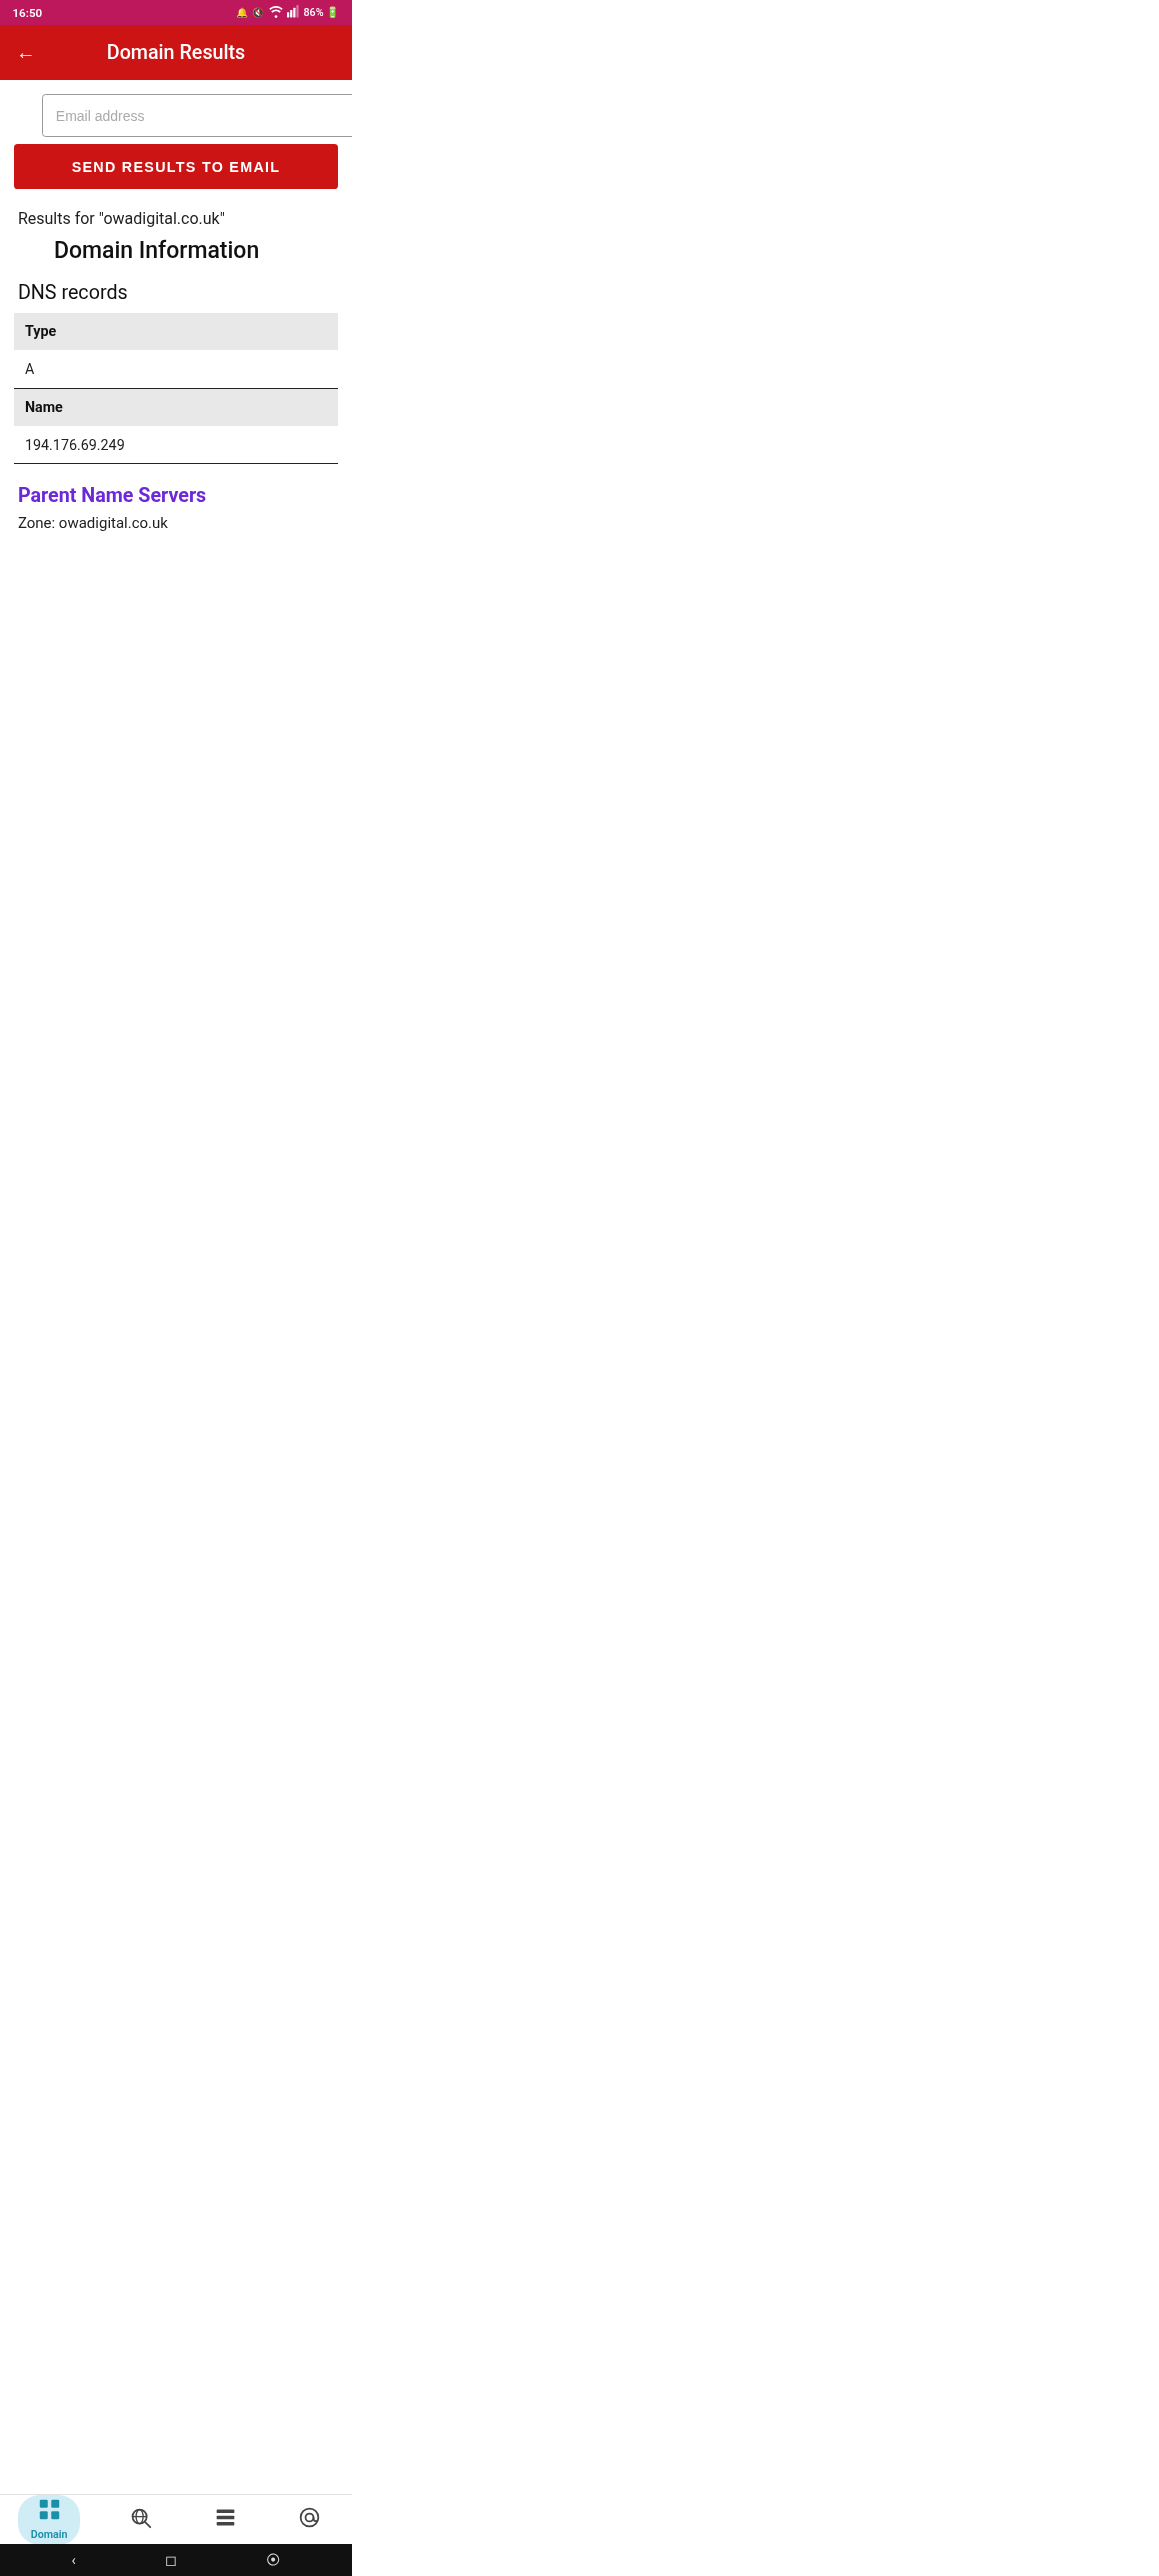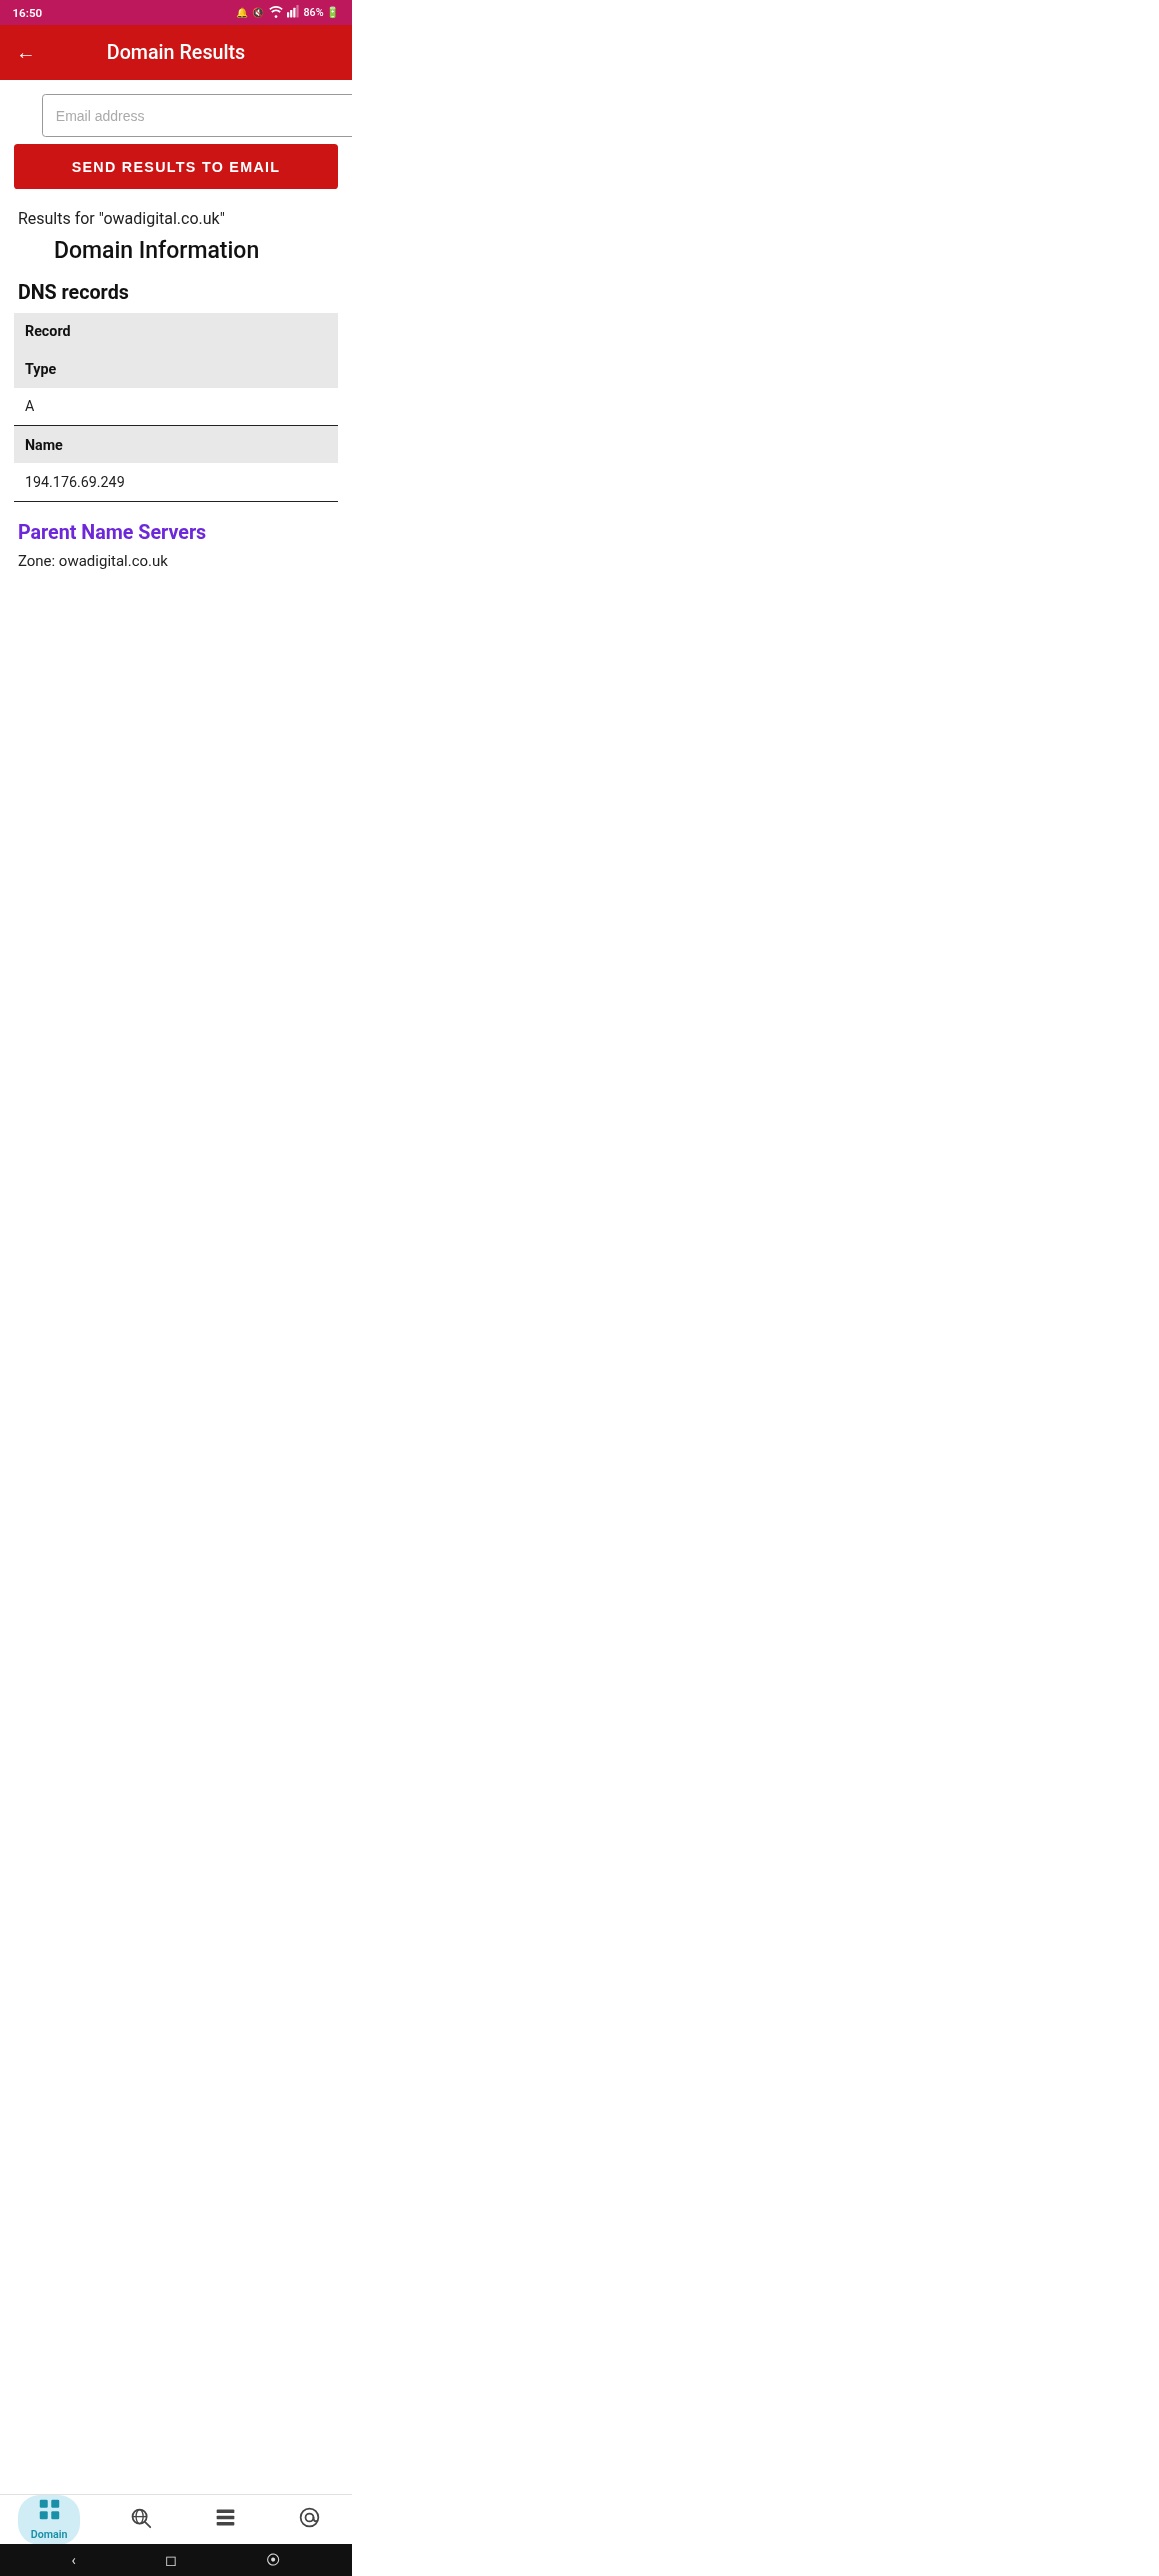--- a/index.html
+++ b/index.html
@@ -118,21 +118,21 @@
       font-weight: 500;
       color: #111;
       margin-top: 9px;
       margin-bottom: 12.5px;
       padding-left: 3.6px;
       margin-left: 36px;
     }
 
     .subsection-title {
       font-size: 19.7px;
-      font-weight: 700;
+      font-weight: 400;
       color: #111;
       margin-top: 17px;
       margin-bottom: 9px;
       padding-left: 3.6px;
     }
 
     
     .dns-table {
       width: 100%;
       border-collapse: collapse;
@@ -286,23 +286,20 @@
   <div class="results-label">Results for "owadigital.co.uk"</div>
 
   
   <div class="section-title">Domain Information</div>
 
   
   <div class="subsection-title">DNS records</div>
 
   <table class="dns-table">
     <tbody>
-        <tr class="header-row">
-      <td>Record</td>
-    </tr>
     <tr class="header-row">
       <td>Type</td>
     </tr>
     <tr class="value-row">
       <td>A</td>
     </tr>
     <tr class="header-row">
       <td>Name</td>
     </tr>
     <tr class="value-row">

